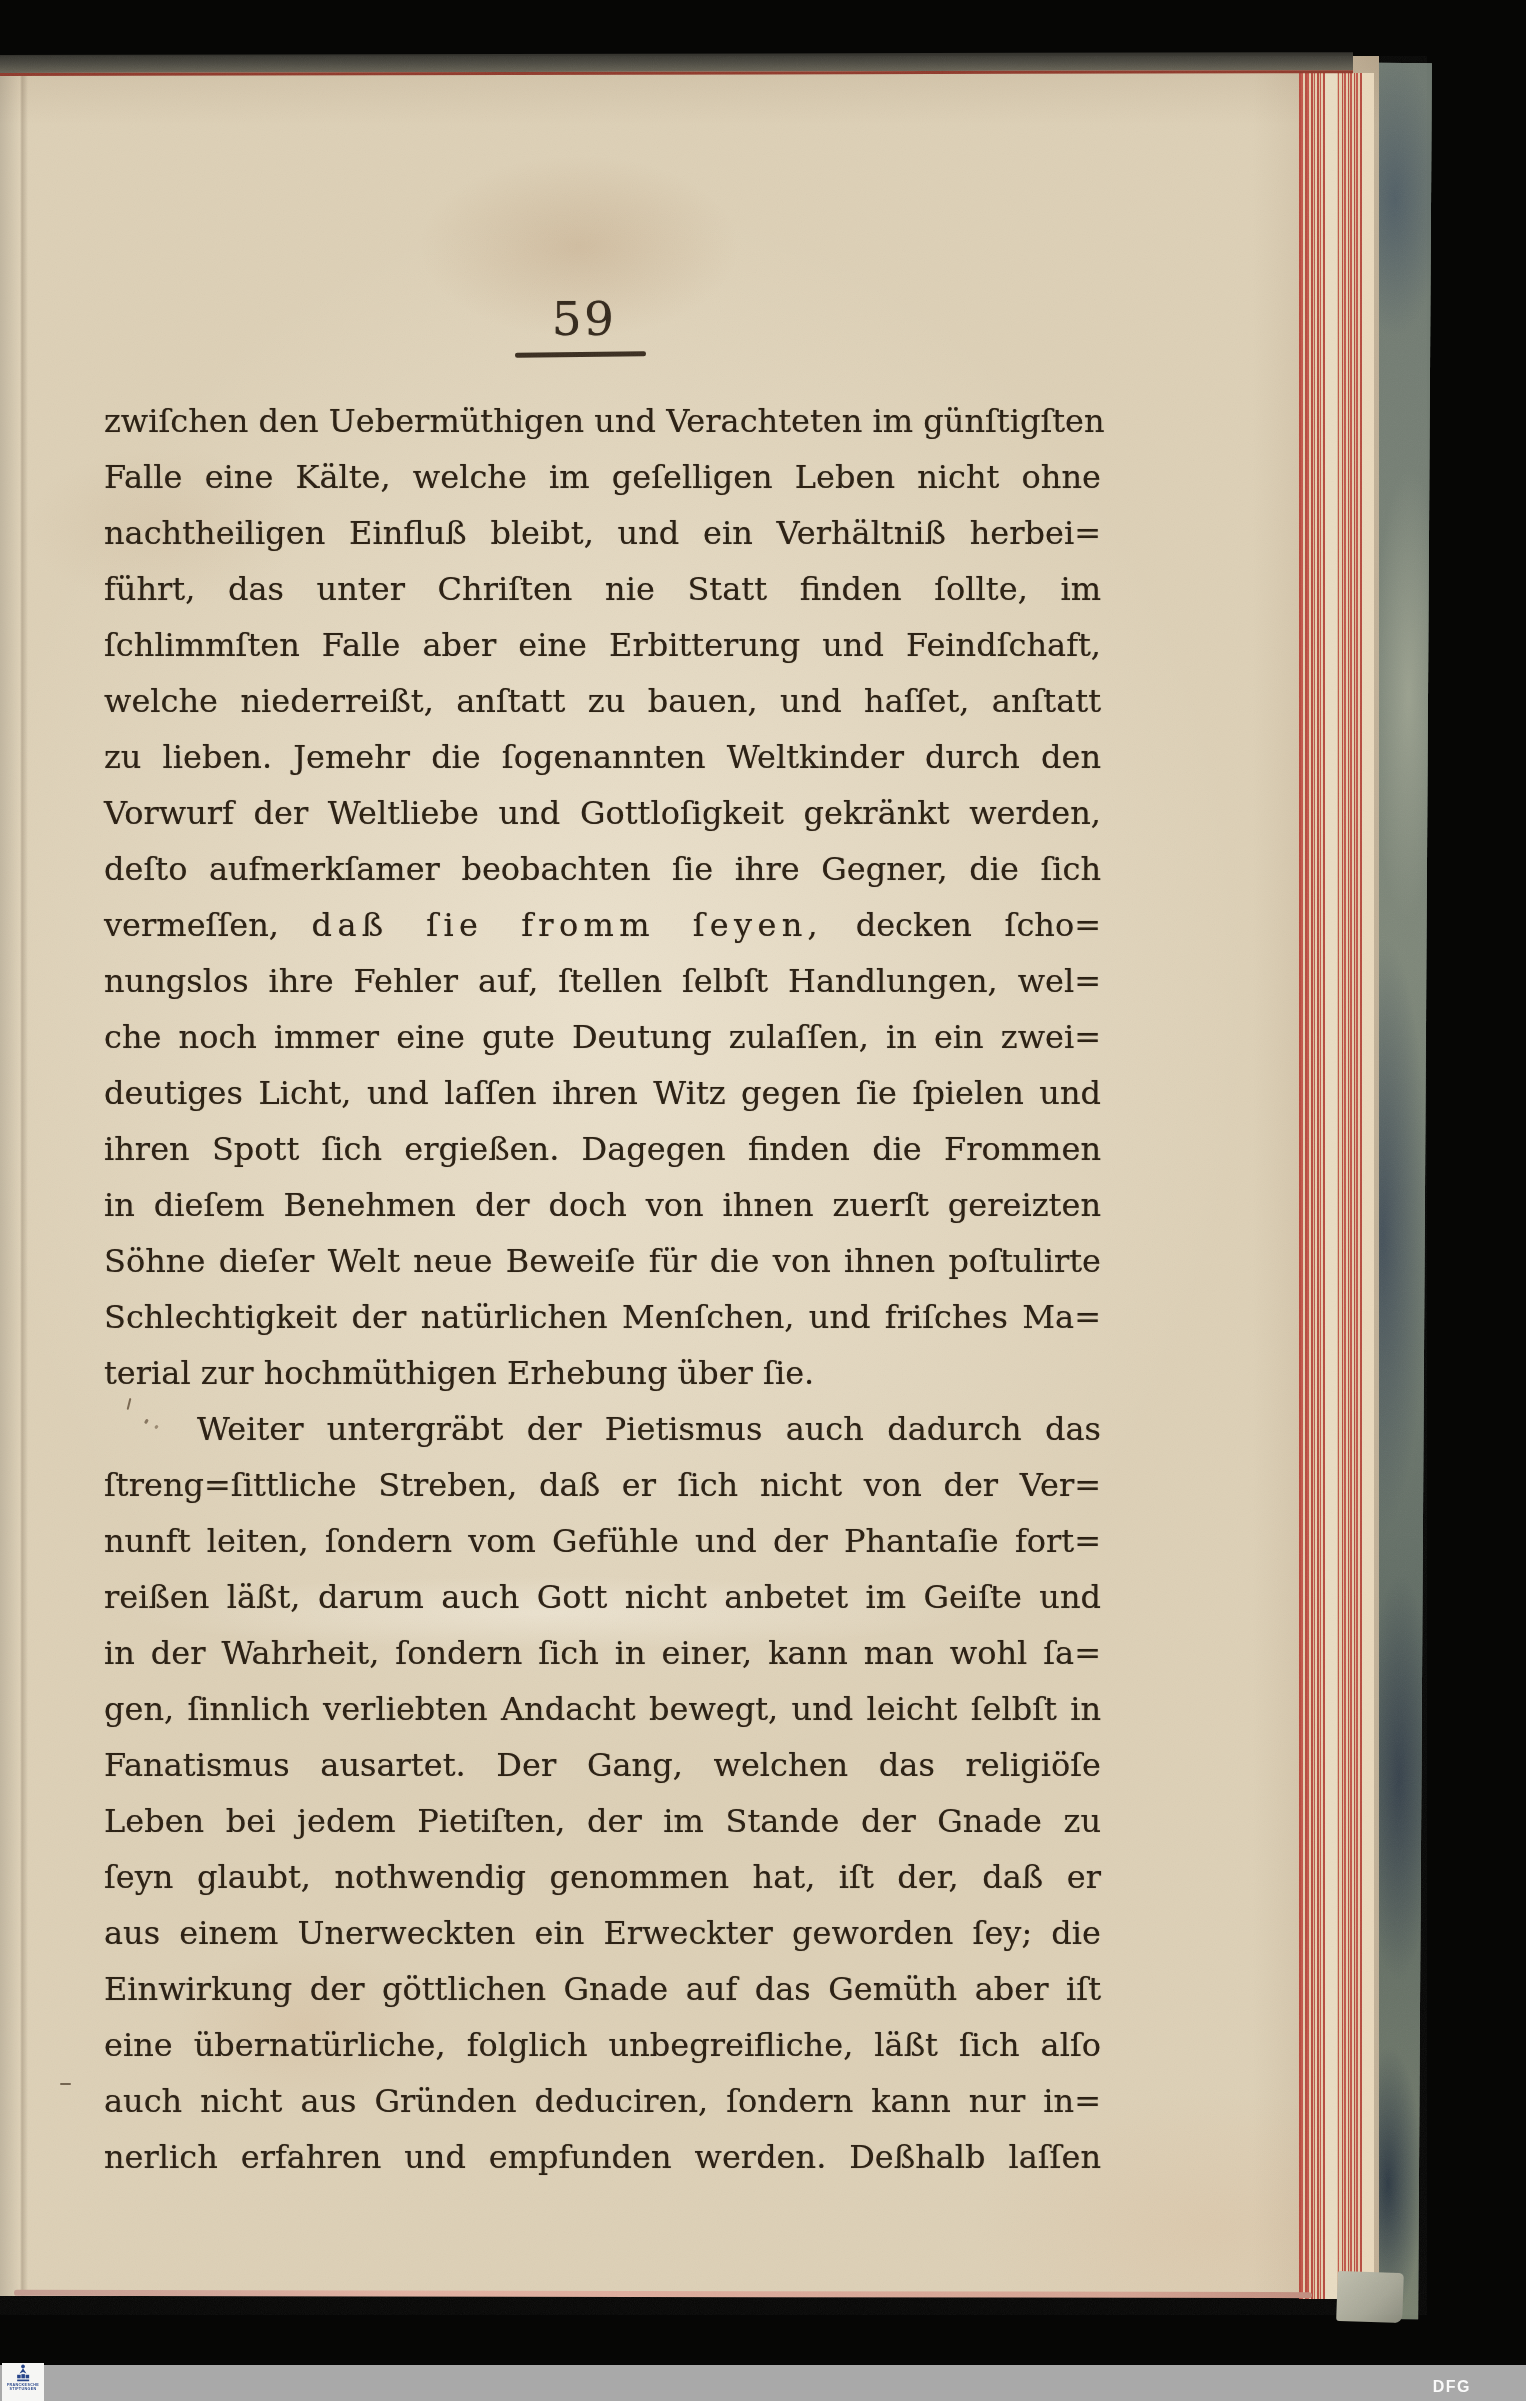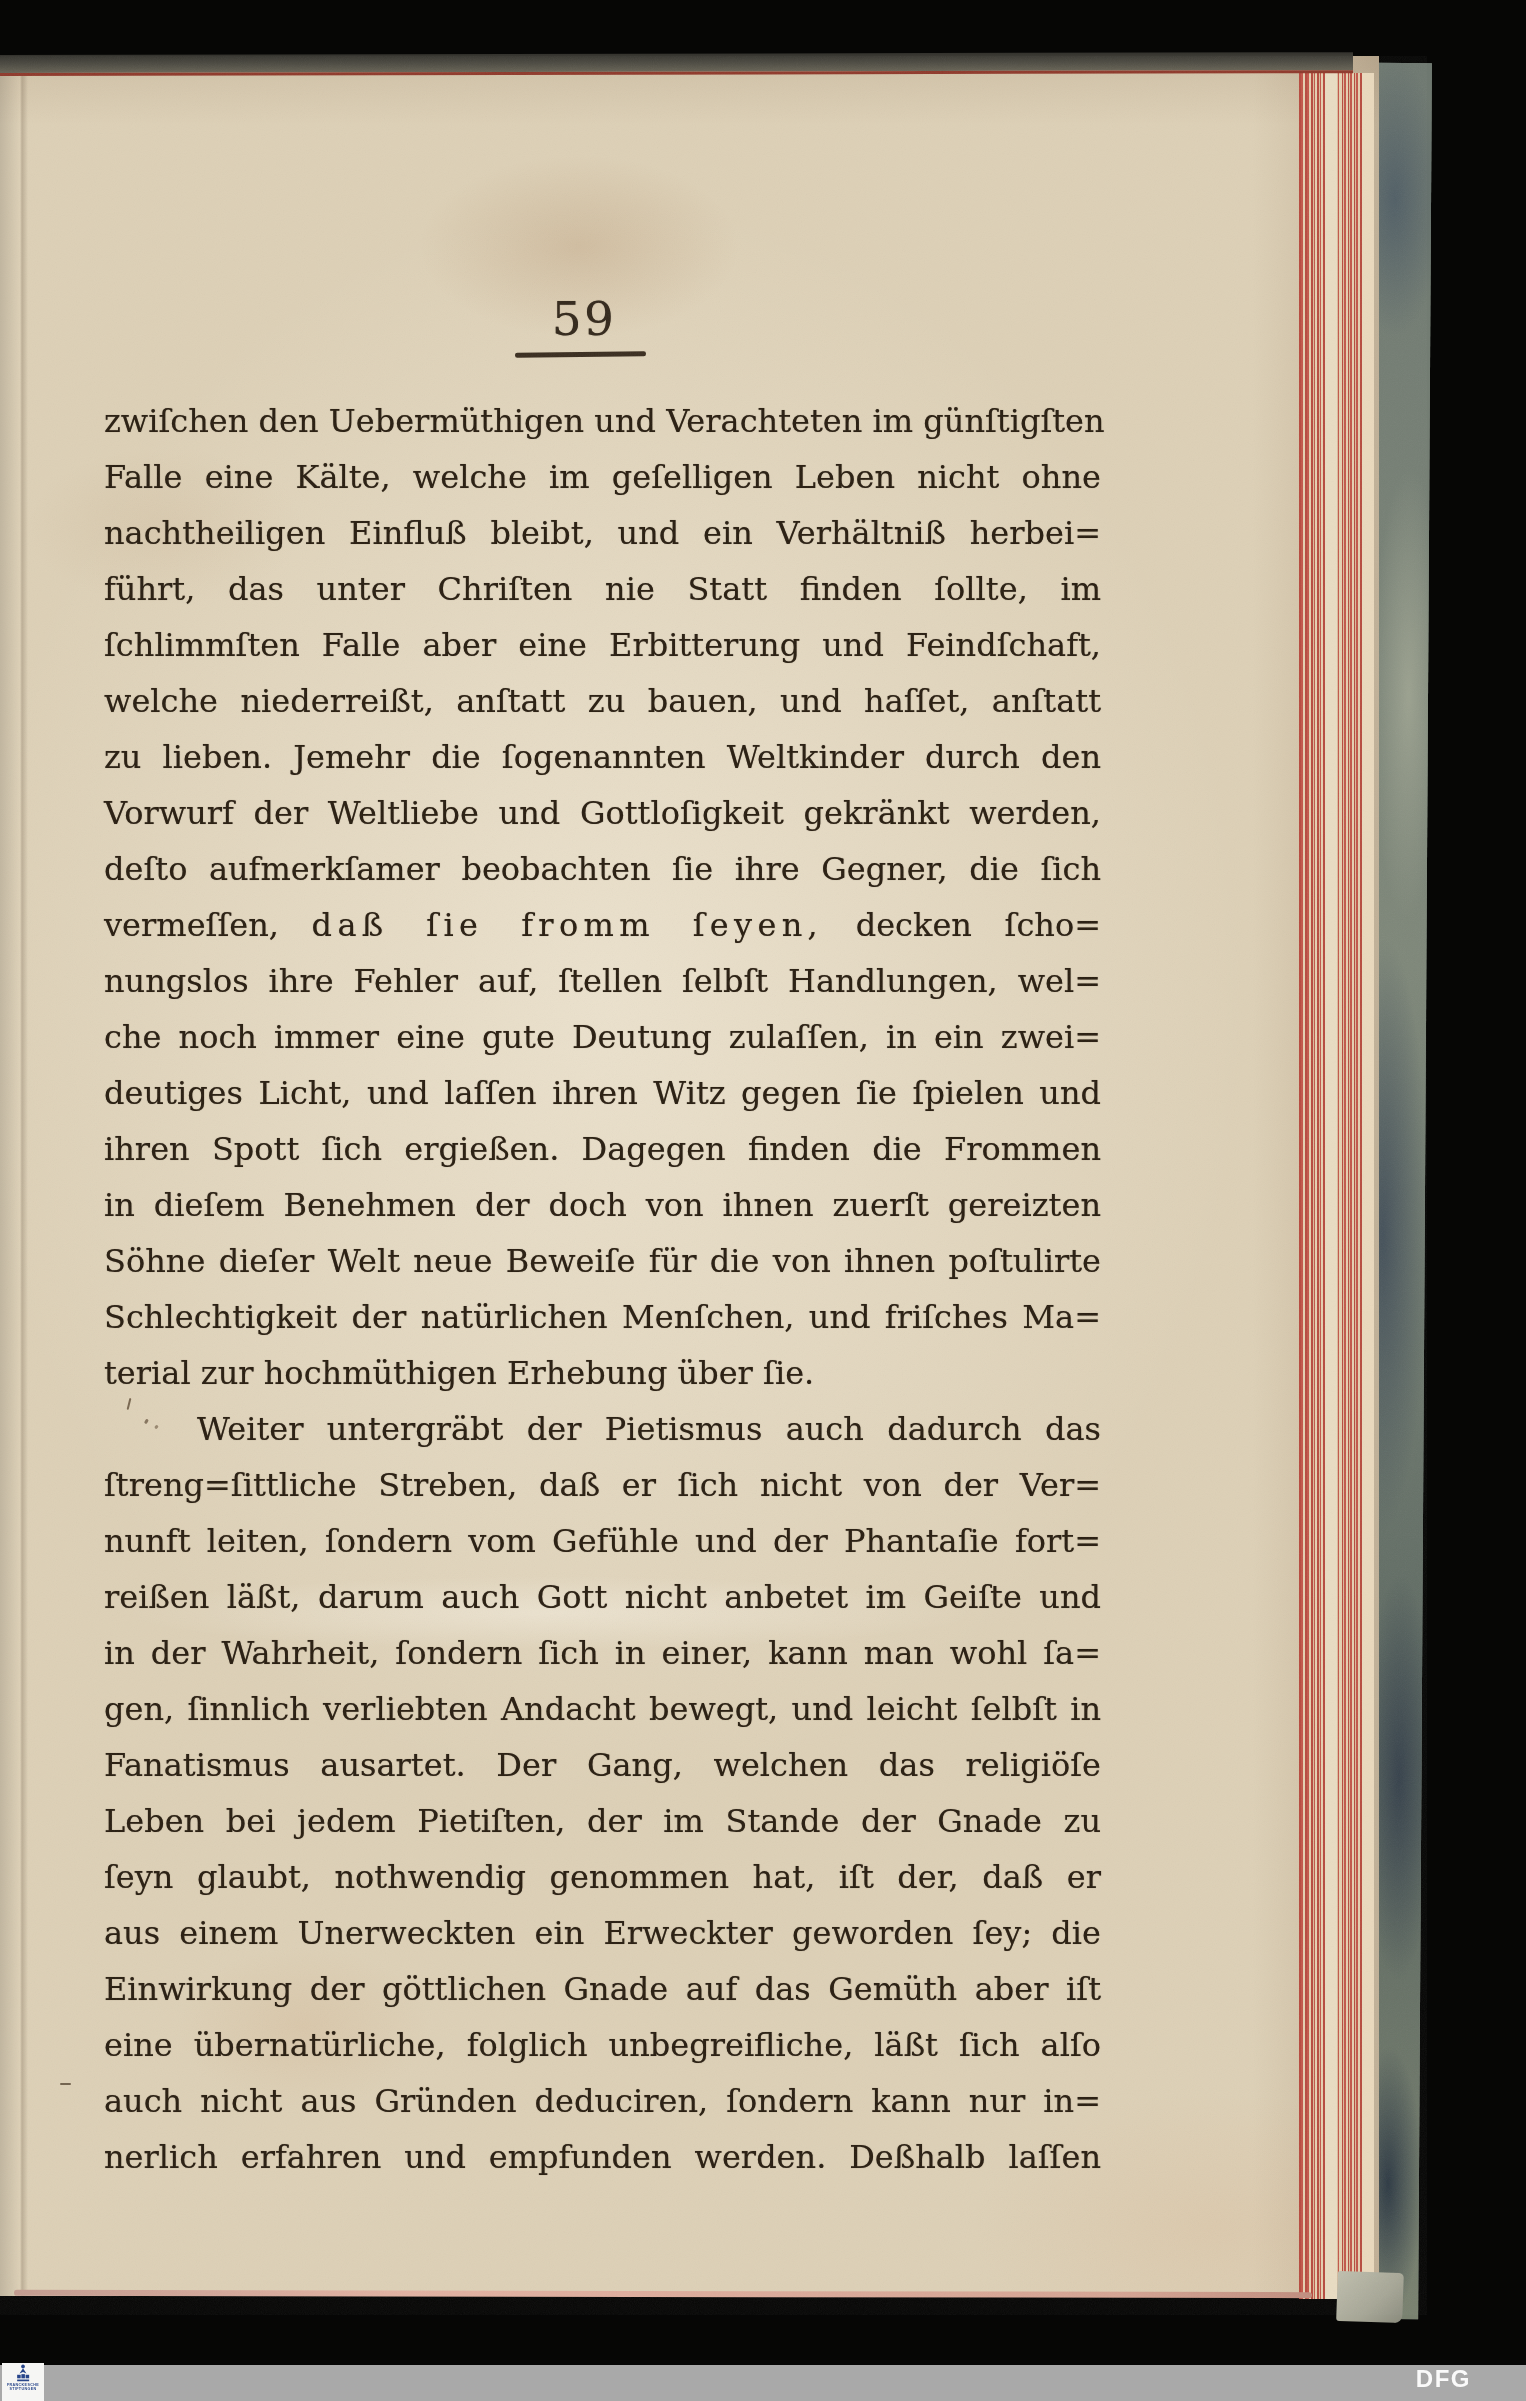--- a/index.html
+++ b/index.html
@@ -109,22 +109,22 @@
     background:#f6f6f4;
   }
   .emblem{position:absolute;left:50%;top:1.5px;transform:translateX(-50%);}
   .logo-lines{
     position:absolute;left:50%;top:20.6px;width:92px;
     transform:translateX(-50%) scale(0.48);transform-origin:center top;
     text-align:center;color:#27458a;font-size:7.6px;font-weight:700;
     letter-spacing:0.8px;line-height:8.4px;
   }
   .dfg{
-    position:absolute;right:56px;top:0;
-    font-weight:700;font-size:24px;color:#fafafa;letter-spacing:1.5px;
+    position:absolute;right:56px;top:13px;
+    font-weight:700;font-size:16px;color:#fafafa;letter-spacing:1.5px;
   }
 </style>
 </head>
 <body>
 
 <div>
 
   <div class="board"></div>
 
   <div class="page">

